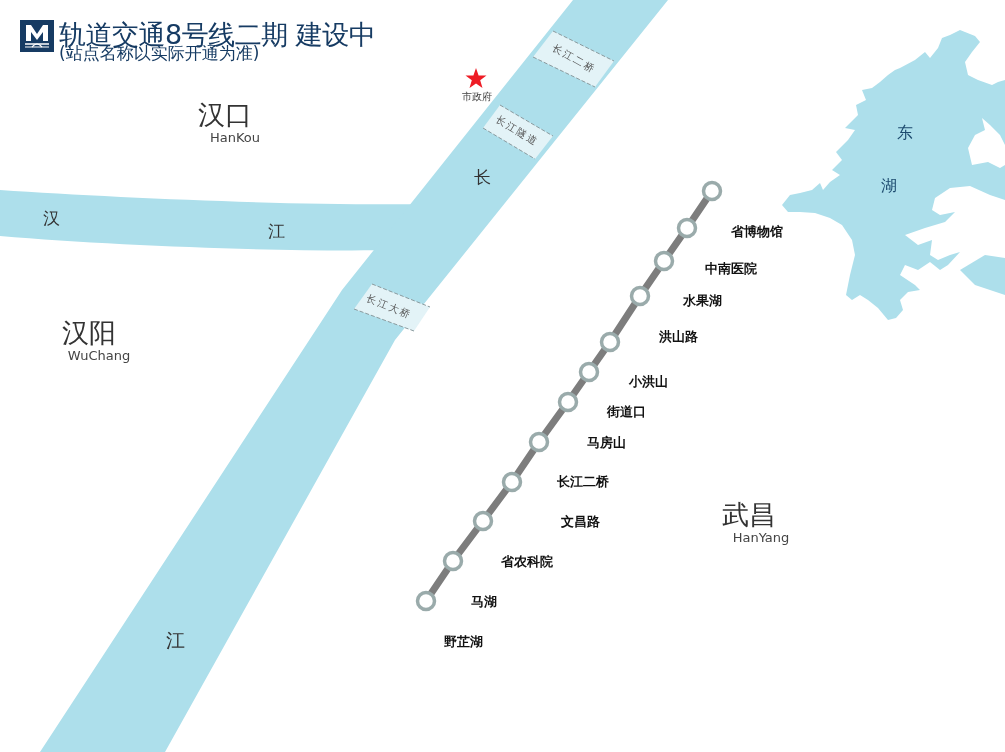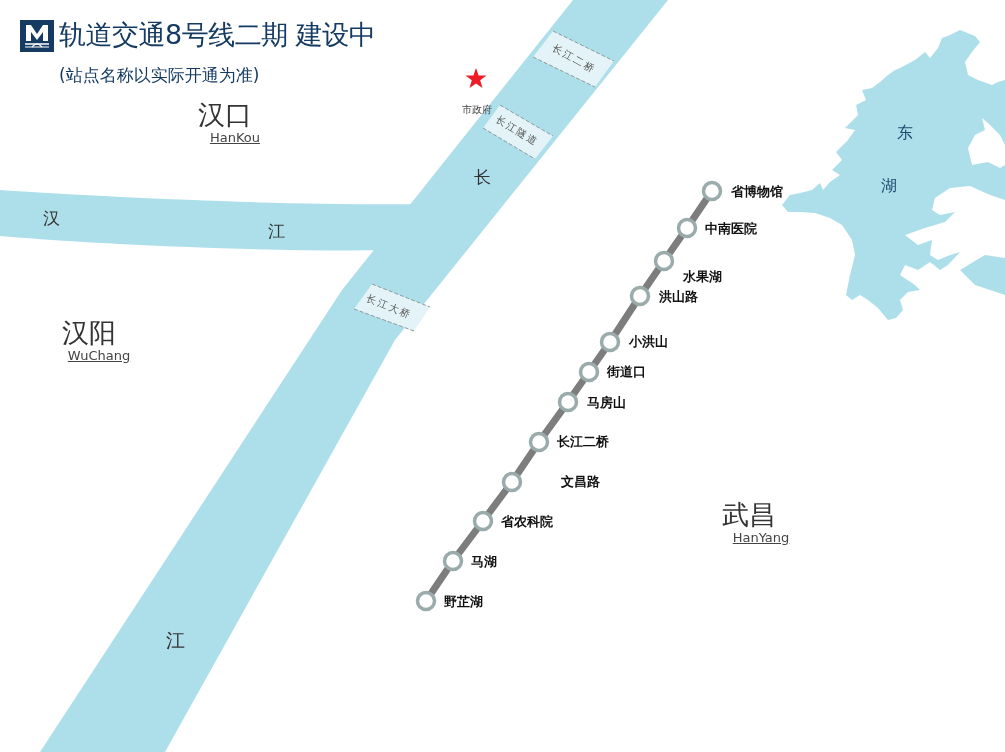--- a/index.html
+++ b/index.html
@@ -3,28 +3,28 @@
 <meta charset="utf-8">
 <style>
   html, body { margin:0; padding:0; background:#ffffff; }
   body { width:1005px; height:752px; position:relative; overflow:hidden;
          font-family:"DejaVu Sans", sans-serif; }
   .map-svg { position:absolute; left:0; top:0; }
   .header { position:absolute; left:20px; top:16px; }
   .logo { position:absolute; left:0; top:4px; width:34px; height:32px; background:#163b63;
           border:1px solid #163b63; box-sizing:border-box; }
   .title { position:absolute; left:39px; top:0; white-space:nowrap; font-size:27px; color:#163b63; letter-spacing:-0.5px; line-height:38px; }
-  .subtitle { position:absolute; left:39px; top:47px; white-space:nowrap; font-size:17px; color:#163b63; line-height:24px; }
+  .subtitle { position:absolute; left:39px; top:25px; white-space:nowrap; font-size:17px; color:#163b63; line-height:24px; }
   .abs { position:absolute; white-space:nowrap; }
   .district { font-size:27px; color:#333; text-align:left; line-height:30px; }
-  .district-py { font-size:13px; color:#444; text-align:center; line-height:15px; font-family:"DejaVu Sans", sans-serif;text-decoration:underline; }
+  .district-py { font-size:13px; color:#444; text-align:center; line-height:15px; font-family:"DejaVu Sans", sans-serif; }
   .river-char { font-size:17px; color:#333; }
   .lake-char { font-size:16px; color:#1c4a6e; }
-  .station-label { font-size:13px; font-weight:bold; color:#111; }
-  .landmark-label { font-size:10px; color:#444;margin-top:13px; }
+  .station-label { font-size:13px; font-weight:bold; color:#111;margin-top:40px; }
+  .landmark-label { font-size:10px; color:#444; }
 </style>
 </head>
 <body>
 
 <svg class="map-svg" width="1005" height="752" viewBox="0 0 1005 752">
 
   <path d="M0,190 C120,198 300,206 430,204 L400,250 C280,252 120,246 0,236 Z" fill="#addfeb"></path>
 
   <path d="M573,0 L668,0 L395,340 L165,752 L40,752 L342,290 Z" fill="#addfeb"></path>
 
@@ -112,21 +112,21 @@
 <div class="abs lake-char" style="left:881px;top:176px;">湖</div>
 
 <div class="abs" style="left:550px;top:52px;font-size:10px;color:#555;transform:rotate(29deg);letter-spacing:2px;">长江二桥</div>
 <div class="abs" style="left:493px;top:124px;font-size:10px;color:#555;transform:rotate(31deg);letter-spacing:2px;">长江隧道</div>
 <div class="abs" style="left:365px;top:300px;font-size:10px;color:#555;transform:rotate(22deg);letter-spacing:2px;">长江大桥</div>
 
 <div class="abs landmark-label" style="left:462px;top:90px;">市政府</div>
 
 <div class="abs station-label" style="left:731px;top:183px;">省博物馆</div>
 <div class="abs station-label" style="left:705px;top:220px;">中南医院</div>
-<div class="abs station-label" style="left:683px;top:268px;">水果湖</div>
+<div class="abs station-label" style="left:683px;top:252px;">水果湖</div>
 <div class="abs station-label" style="left:659px;top:288px;">洪山路</div>
 <div class="abs station-label" style="left:629px;top:333px;">小洪山</div>
 <div class="abs station-label" style="left:607px;top:363px;">街道口</div>
 <div class="abs station-label" style="left:587px;top:394px;">马房山</div>
 <div class="abs station-label" style="left:557px;top:433px;">长江二桥</div>
 <div class="abs station-label" style="left:561px;top:473px;">文昌路</div>
 <div class="abs station-label" style="left:501px;top:513px;font-family:Liberation Mono, monospace;">省农科院</div>
 <div class="abs station-label" style="left:471px;top:553px;font-family:Liberation Mono, monospace;">马湖</div>
 <div class="abs station-label" style="left:444px;top:593px;">野芷湖</div>
 

